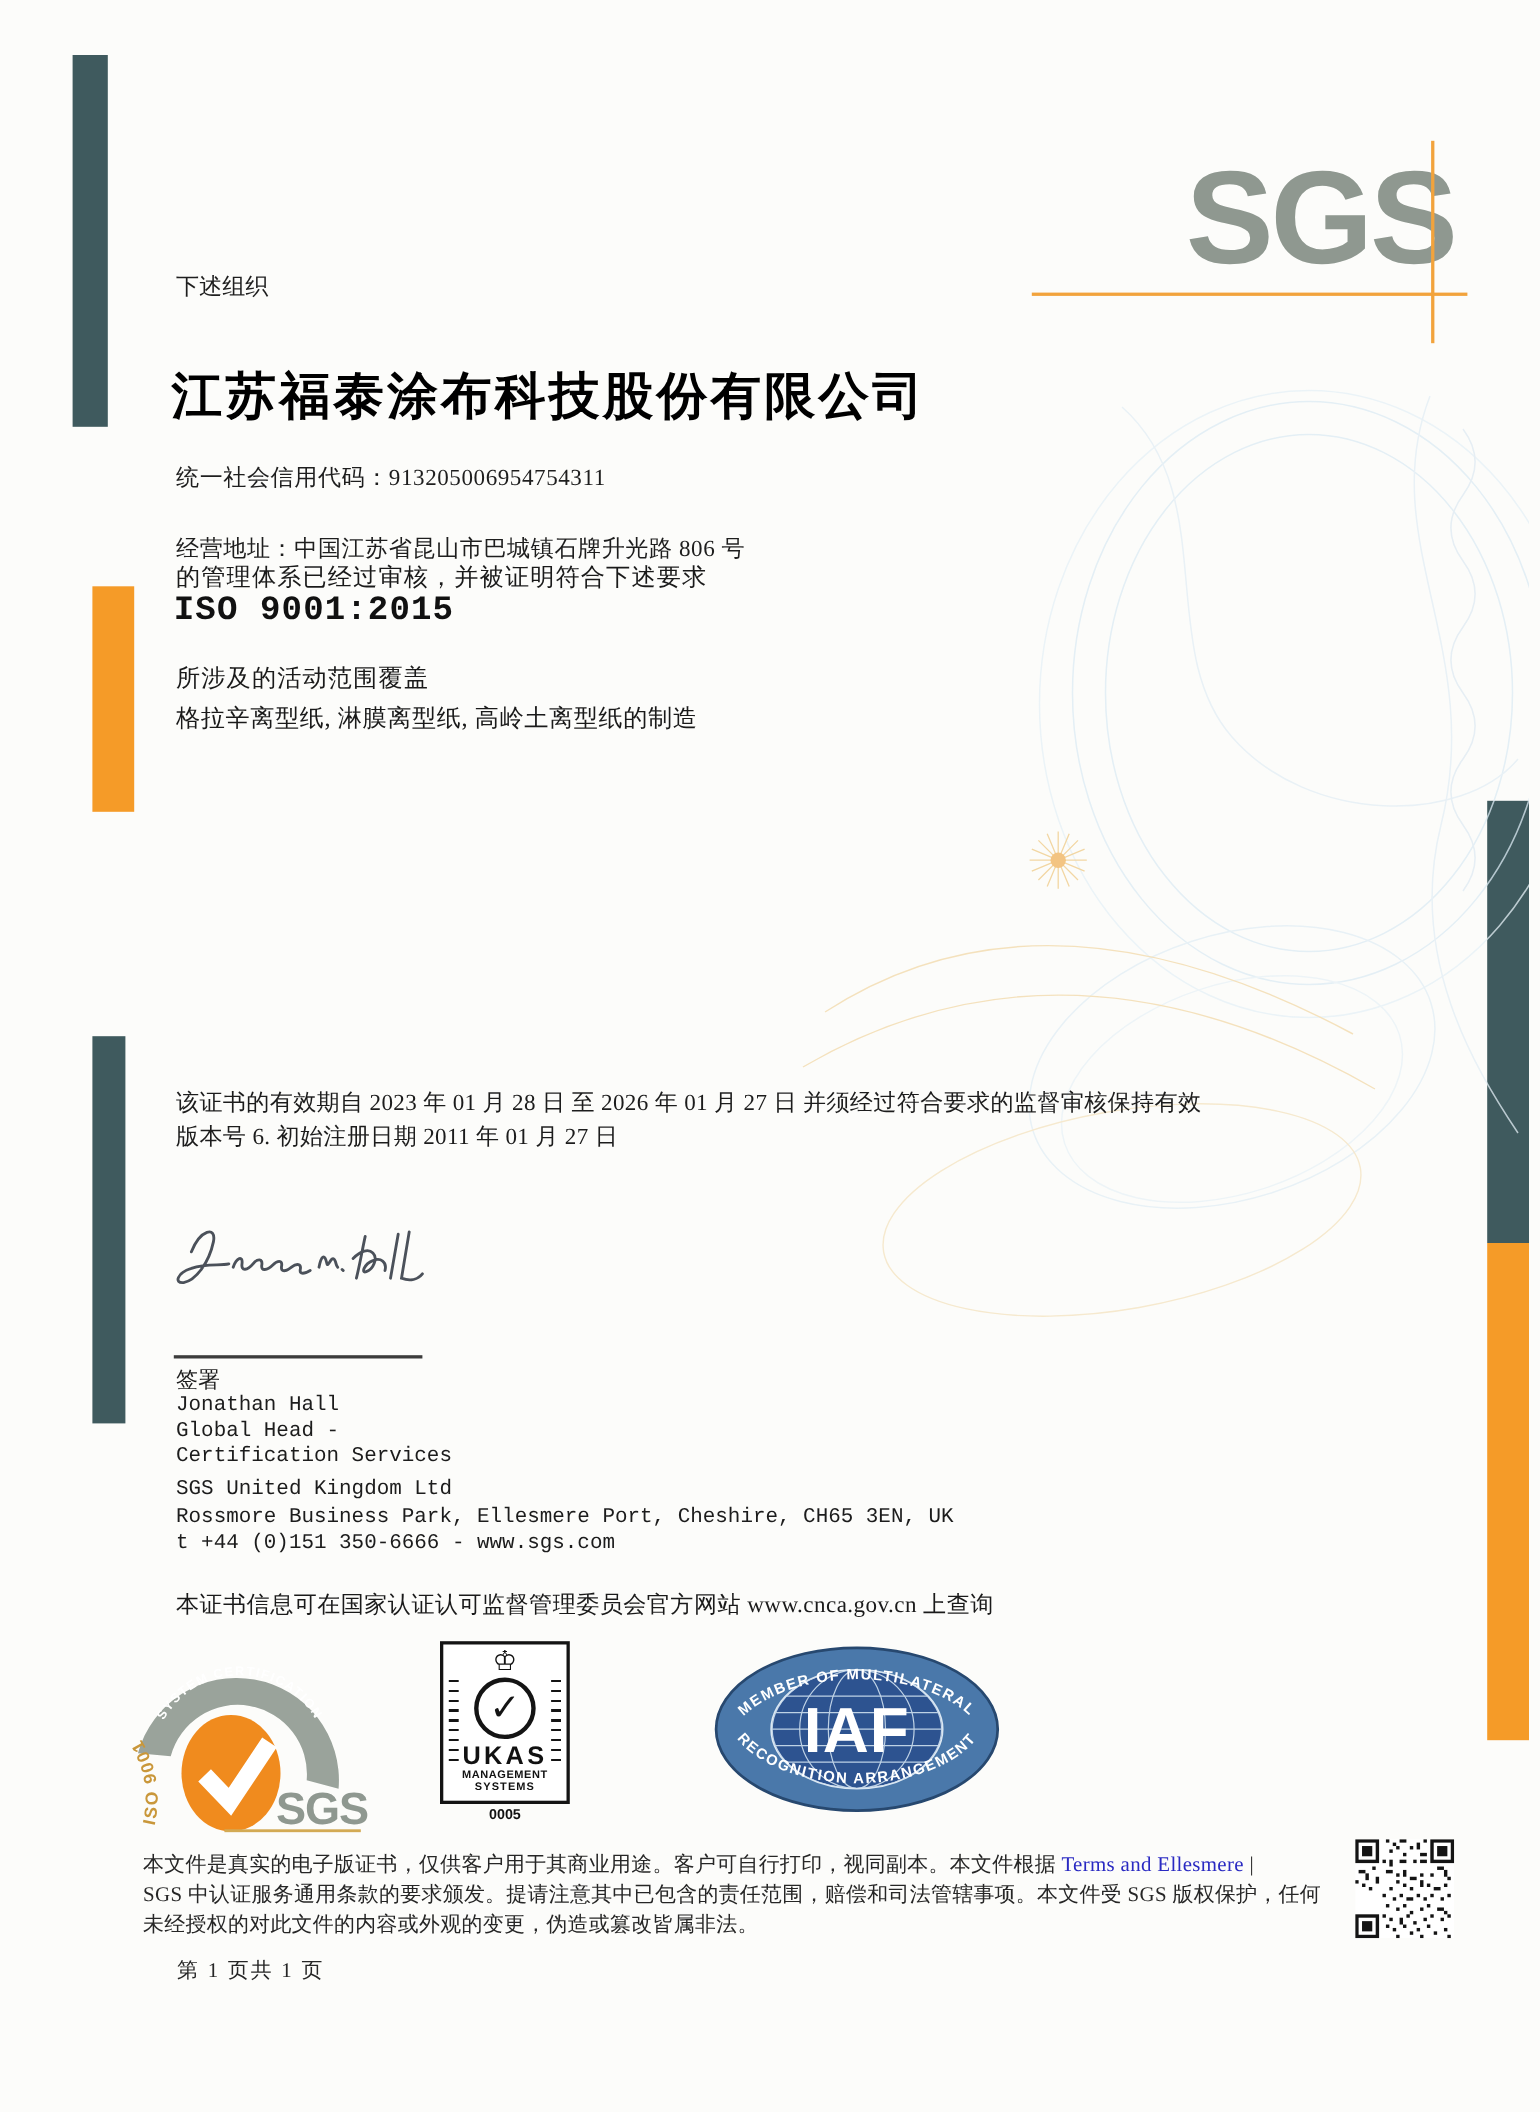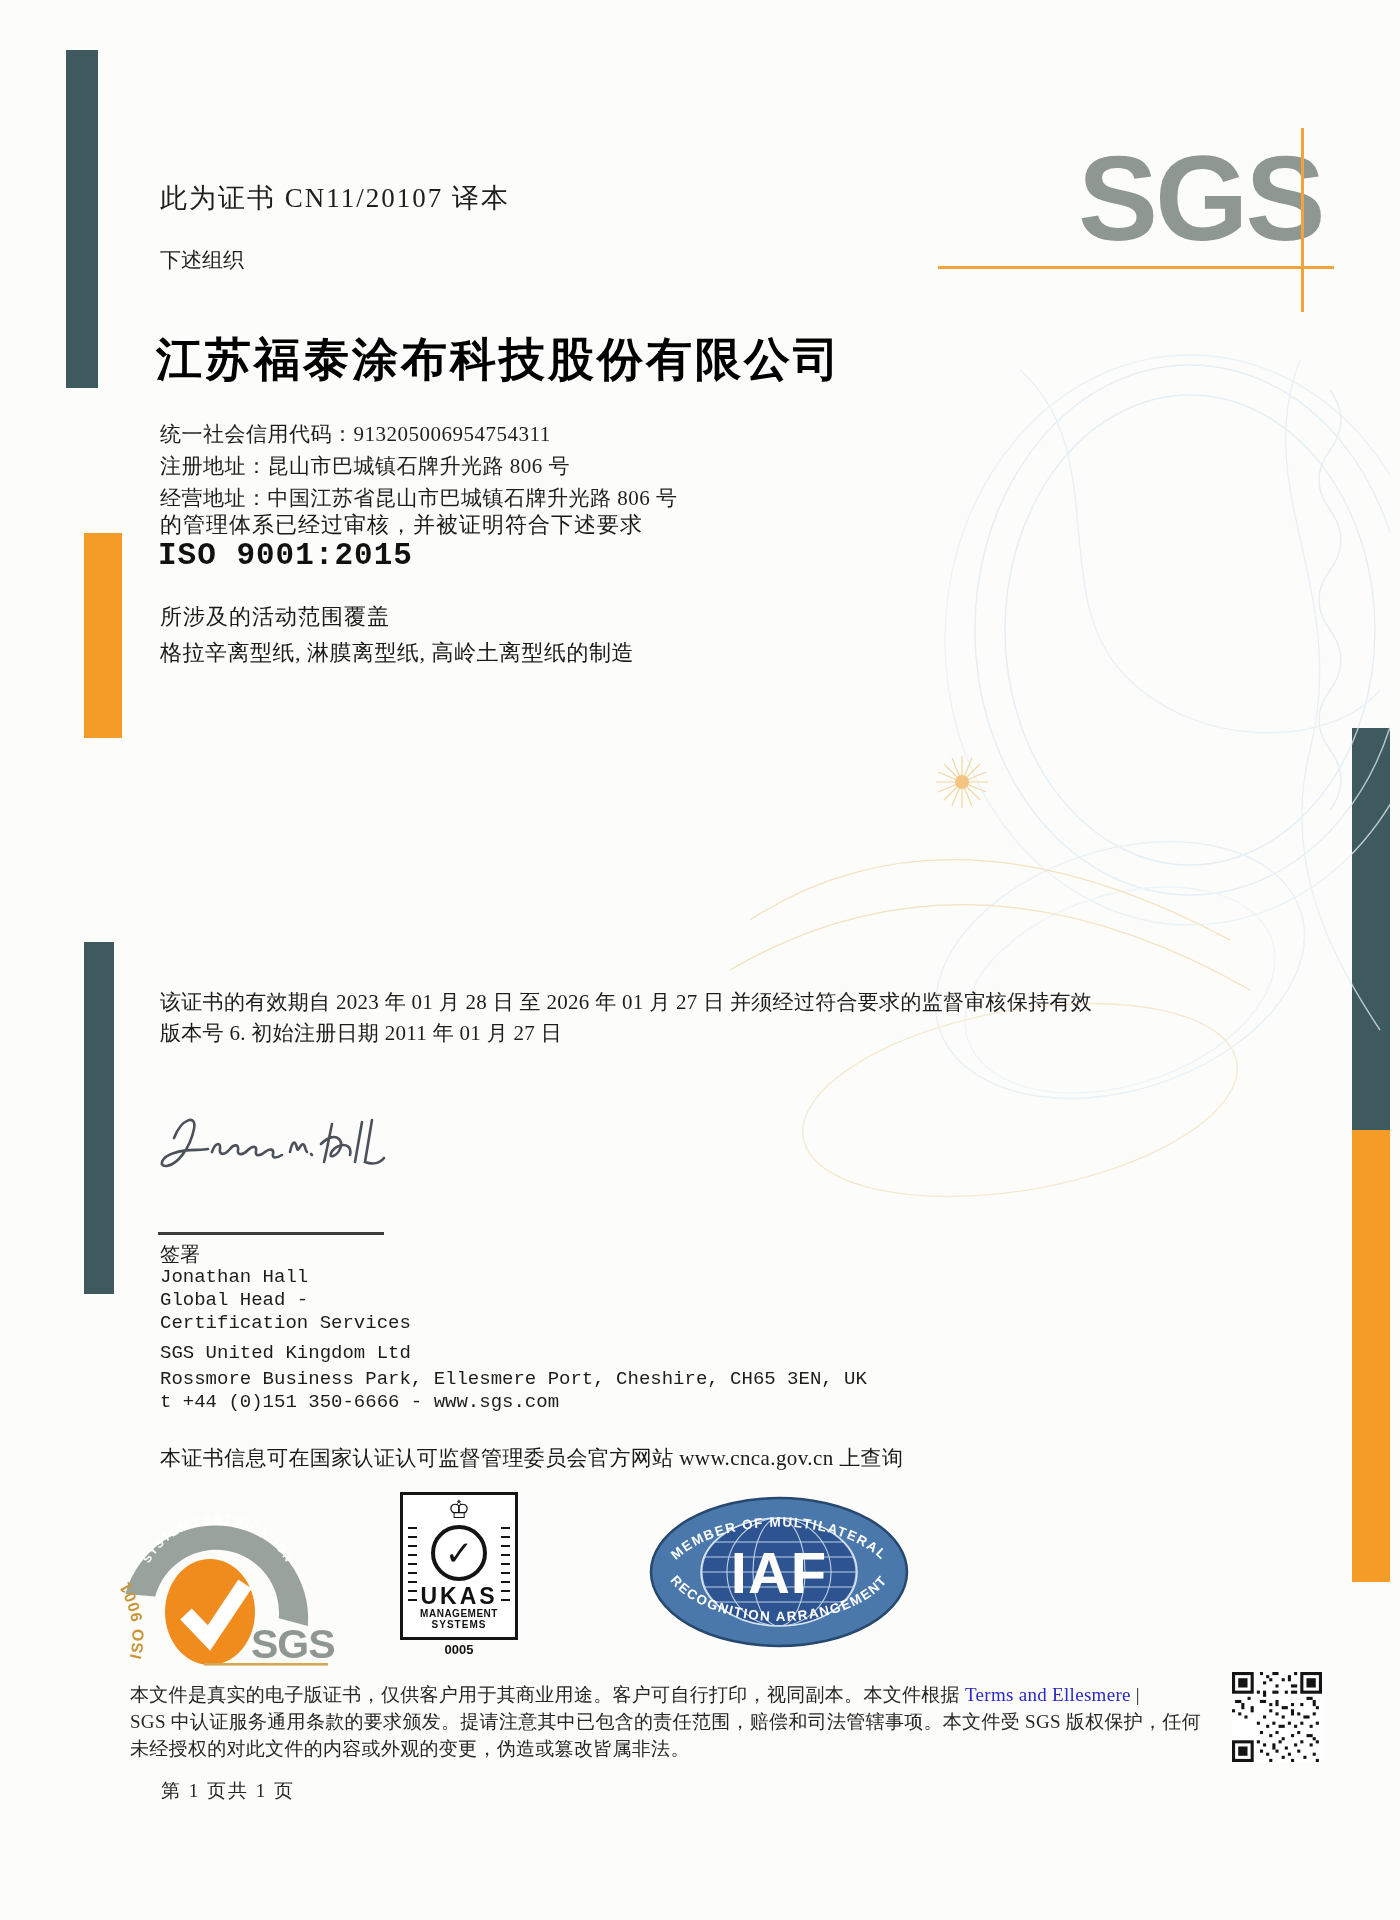--- a/index.html
+++ b/index.html
@@ -96,26 +96,24 @@
         <path d="M0 -26 L0 26 M-26 0 L26 0 M-18 -18 L18 18 M18 -18 L-18 18 M-10 -24 L10 24 M10 -24 L-10 24 M-24 -10 L24 10 M24 -10 L-24 10"></path>
         <circle cx="0" cy="0" r="7" fill="#f0b25a" stroke="none"></circle>
       </g>
     </g>
   </svg>
 
   <div class="abs sgs-logo-text">SGS</div>
   <div class="abs sgs-hline"></div>
   <div class="abs sgs-vline"></div>
 
-  <div class="abs translation-note">此为证书 CN11/20107 译本</div>
   <div class="abs org-intro">下述组织</div>
   <div class="abs company-name">江苏福泰涂布科技股份有限公司</div>
 
   <div class="abs info-line" style="top:420px;">统一社会信用代码：913205006954754311</div>
-  <div class="abs info-line" style="top:452px;">注册地址：昆山市巴城镇石牌升光路 806 号</div>
   <div class="abs info-line" style="top:484px;">经营地址：中国江苏省昆山市巴城镇石牌升光路 806 号</div>
 
   <div class="abs audit-statement">的管理体系已经过审核，并被证明符合下述要求</div>
   <div class="abs standard mono">ISO 9001:2015</div>
 
   <div class="abs scope-heading">所涉及的活动范围覆盖</div>
   <div class="abs scope-text">格拉辛离型纸, 淋膜离型纸, 高岭土离型纸的制造</div>
 
   <div class="abs validity-1">该证书的有效期自 2023 年 01 月 28 日 至 2026 年 01 月 27 日 并须经过符合要求的监督审核保持有效</div>
   <div class="abs validity-2">版本号 6. 初始注册日期 2011 年 01 月 27 日</div>

